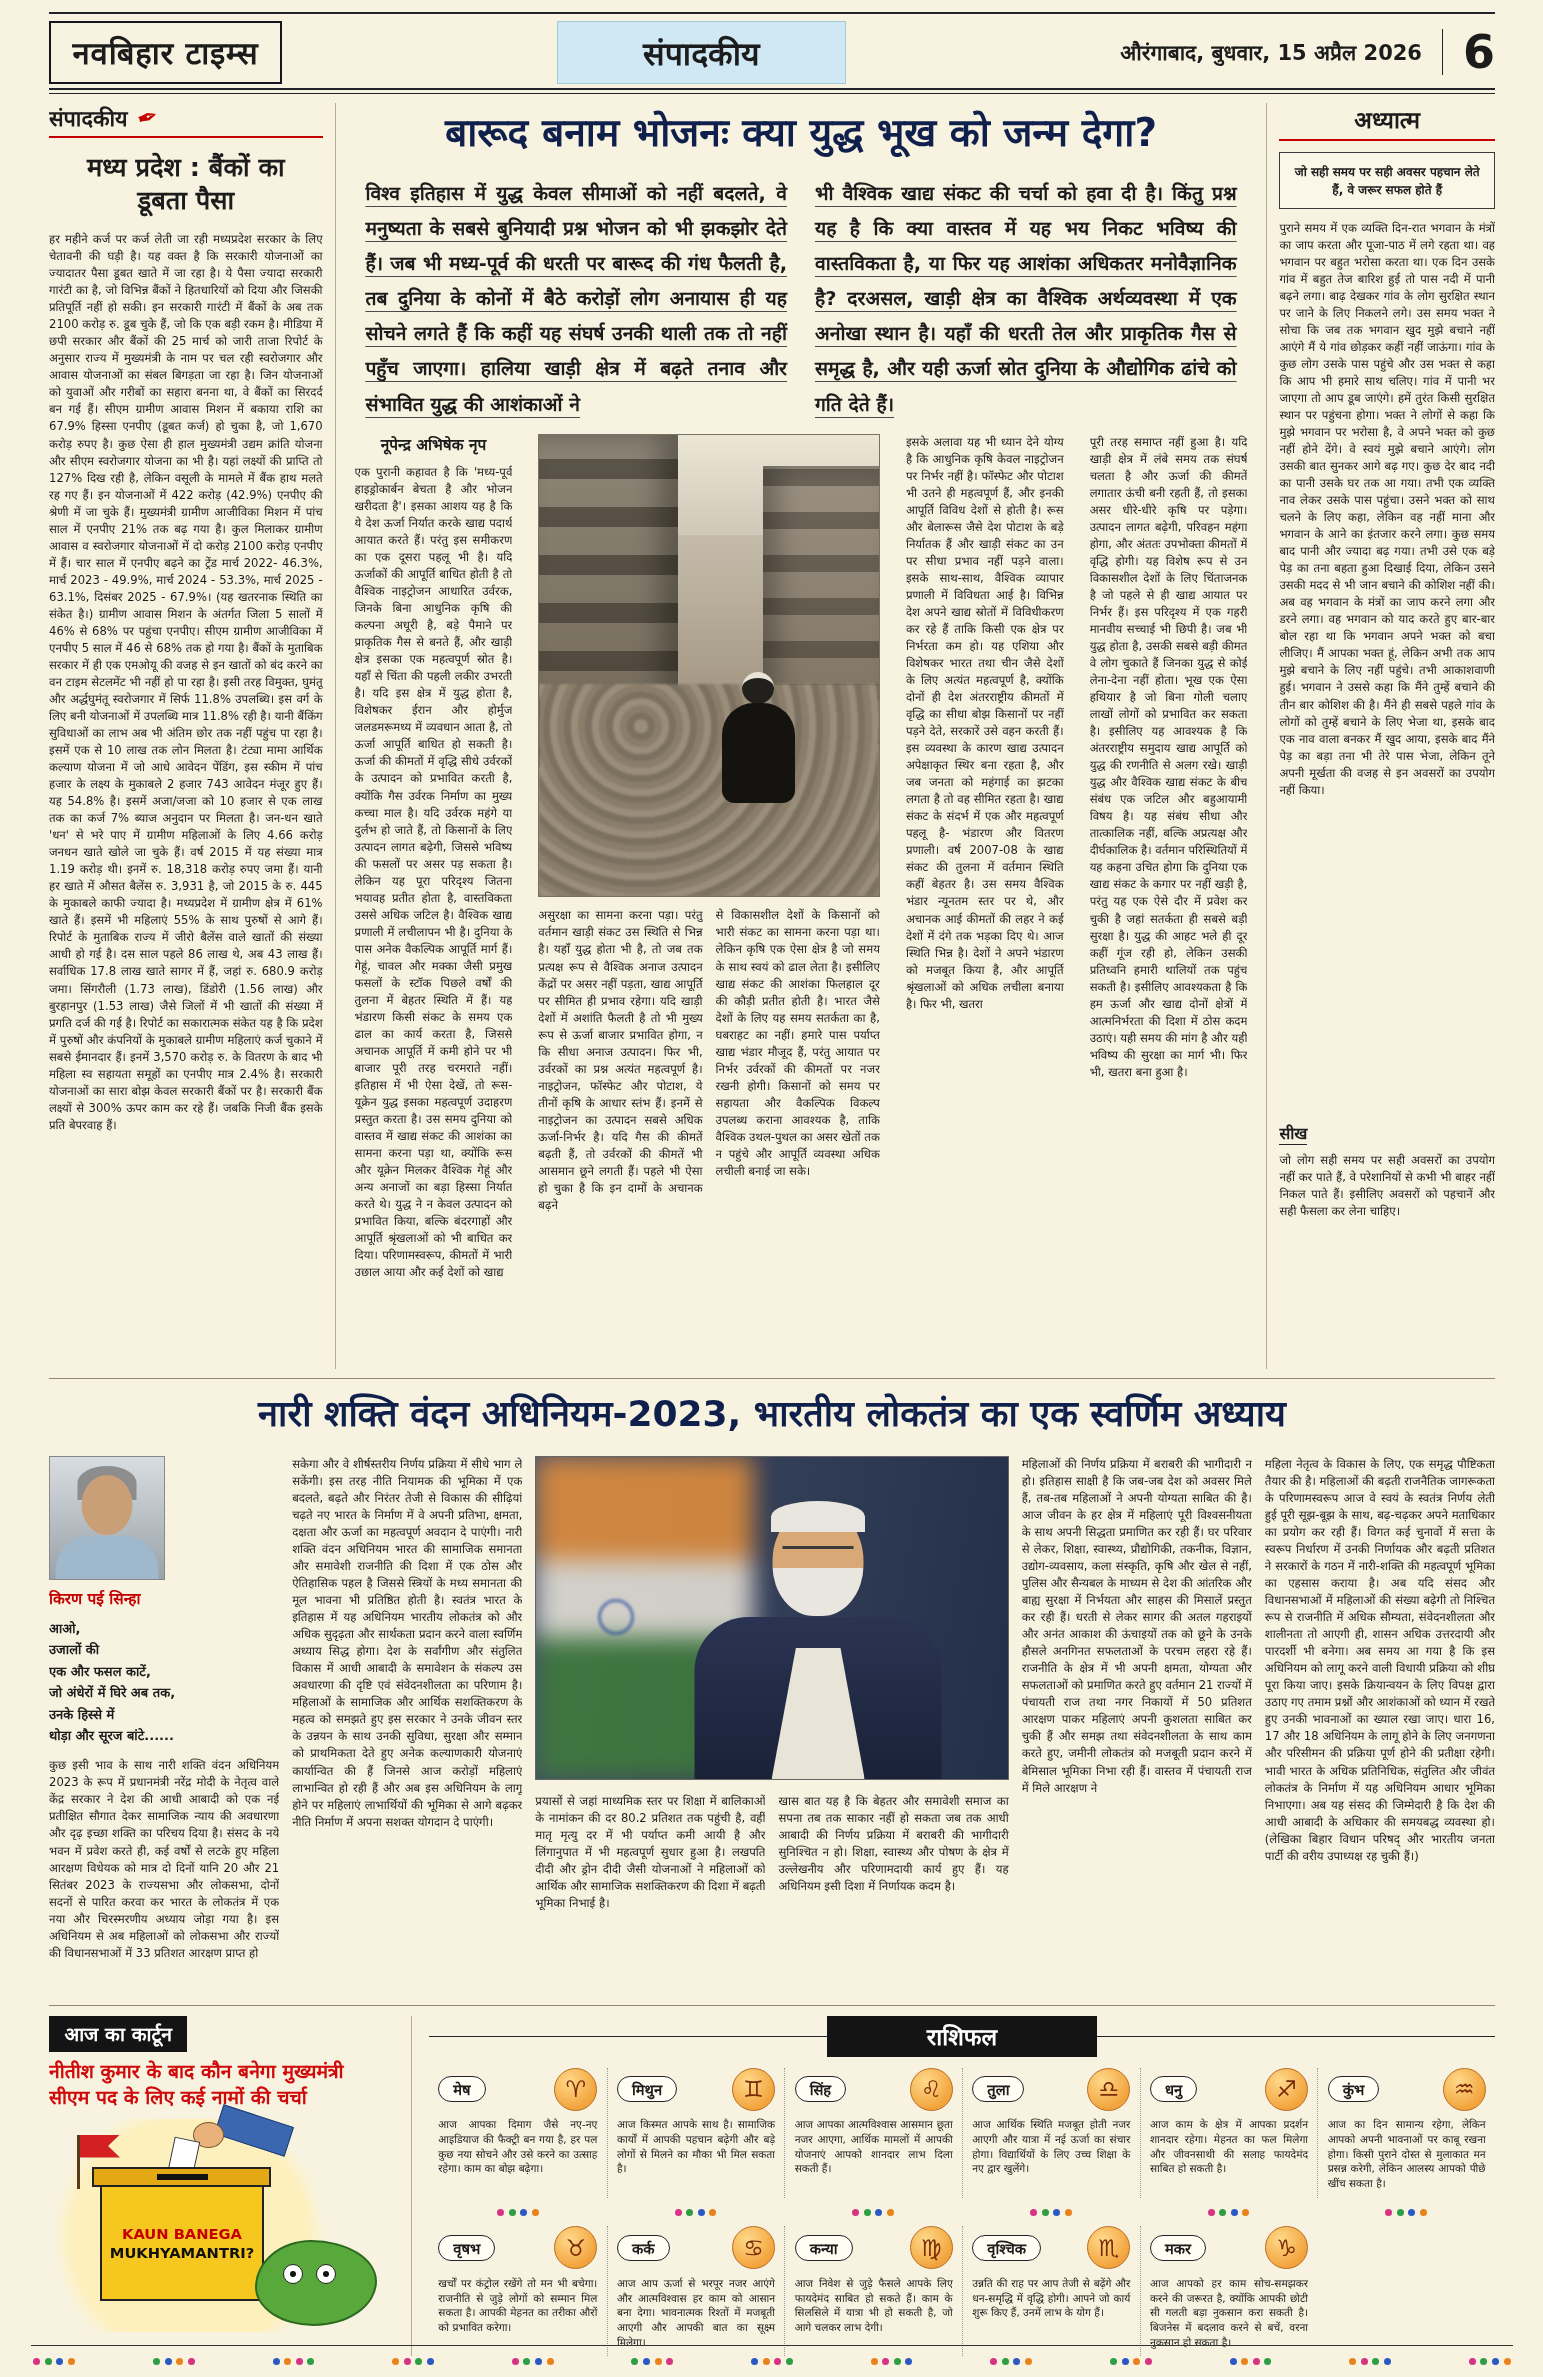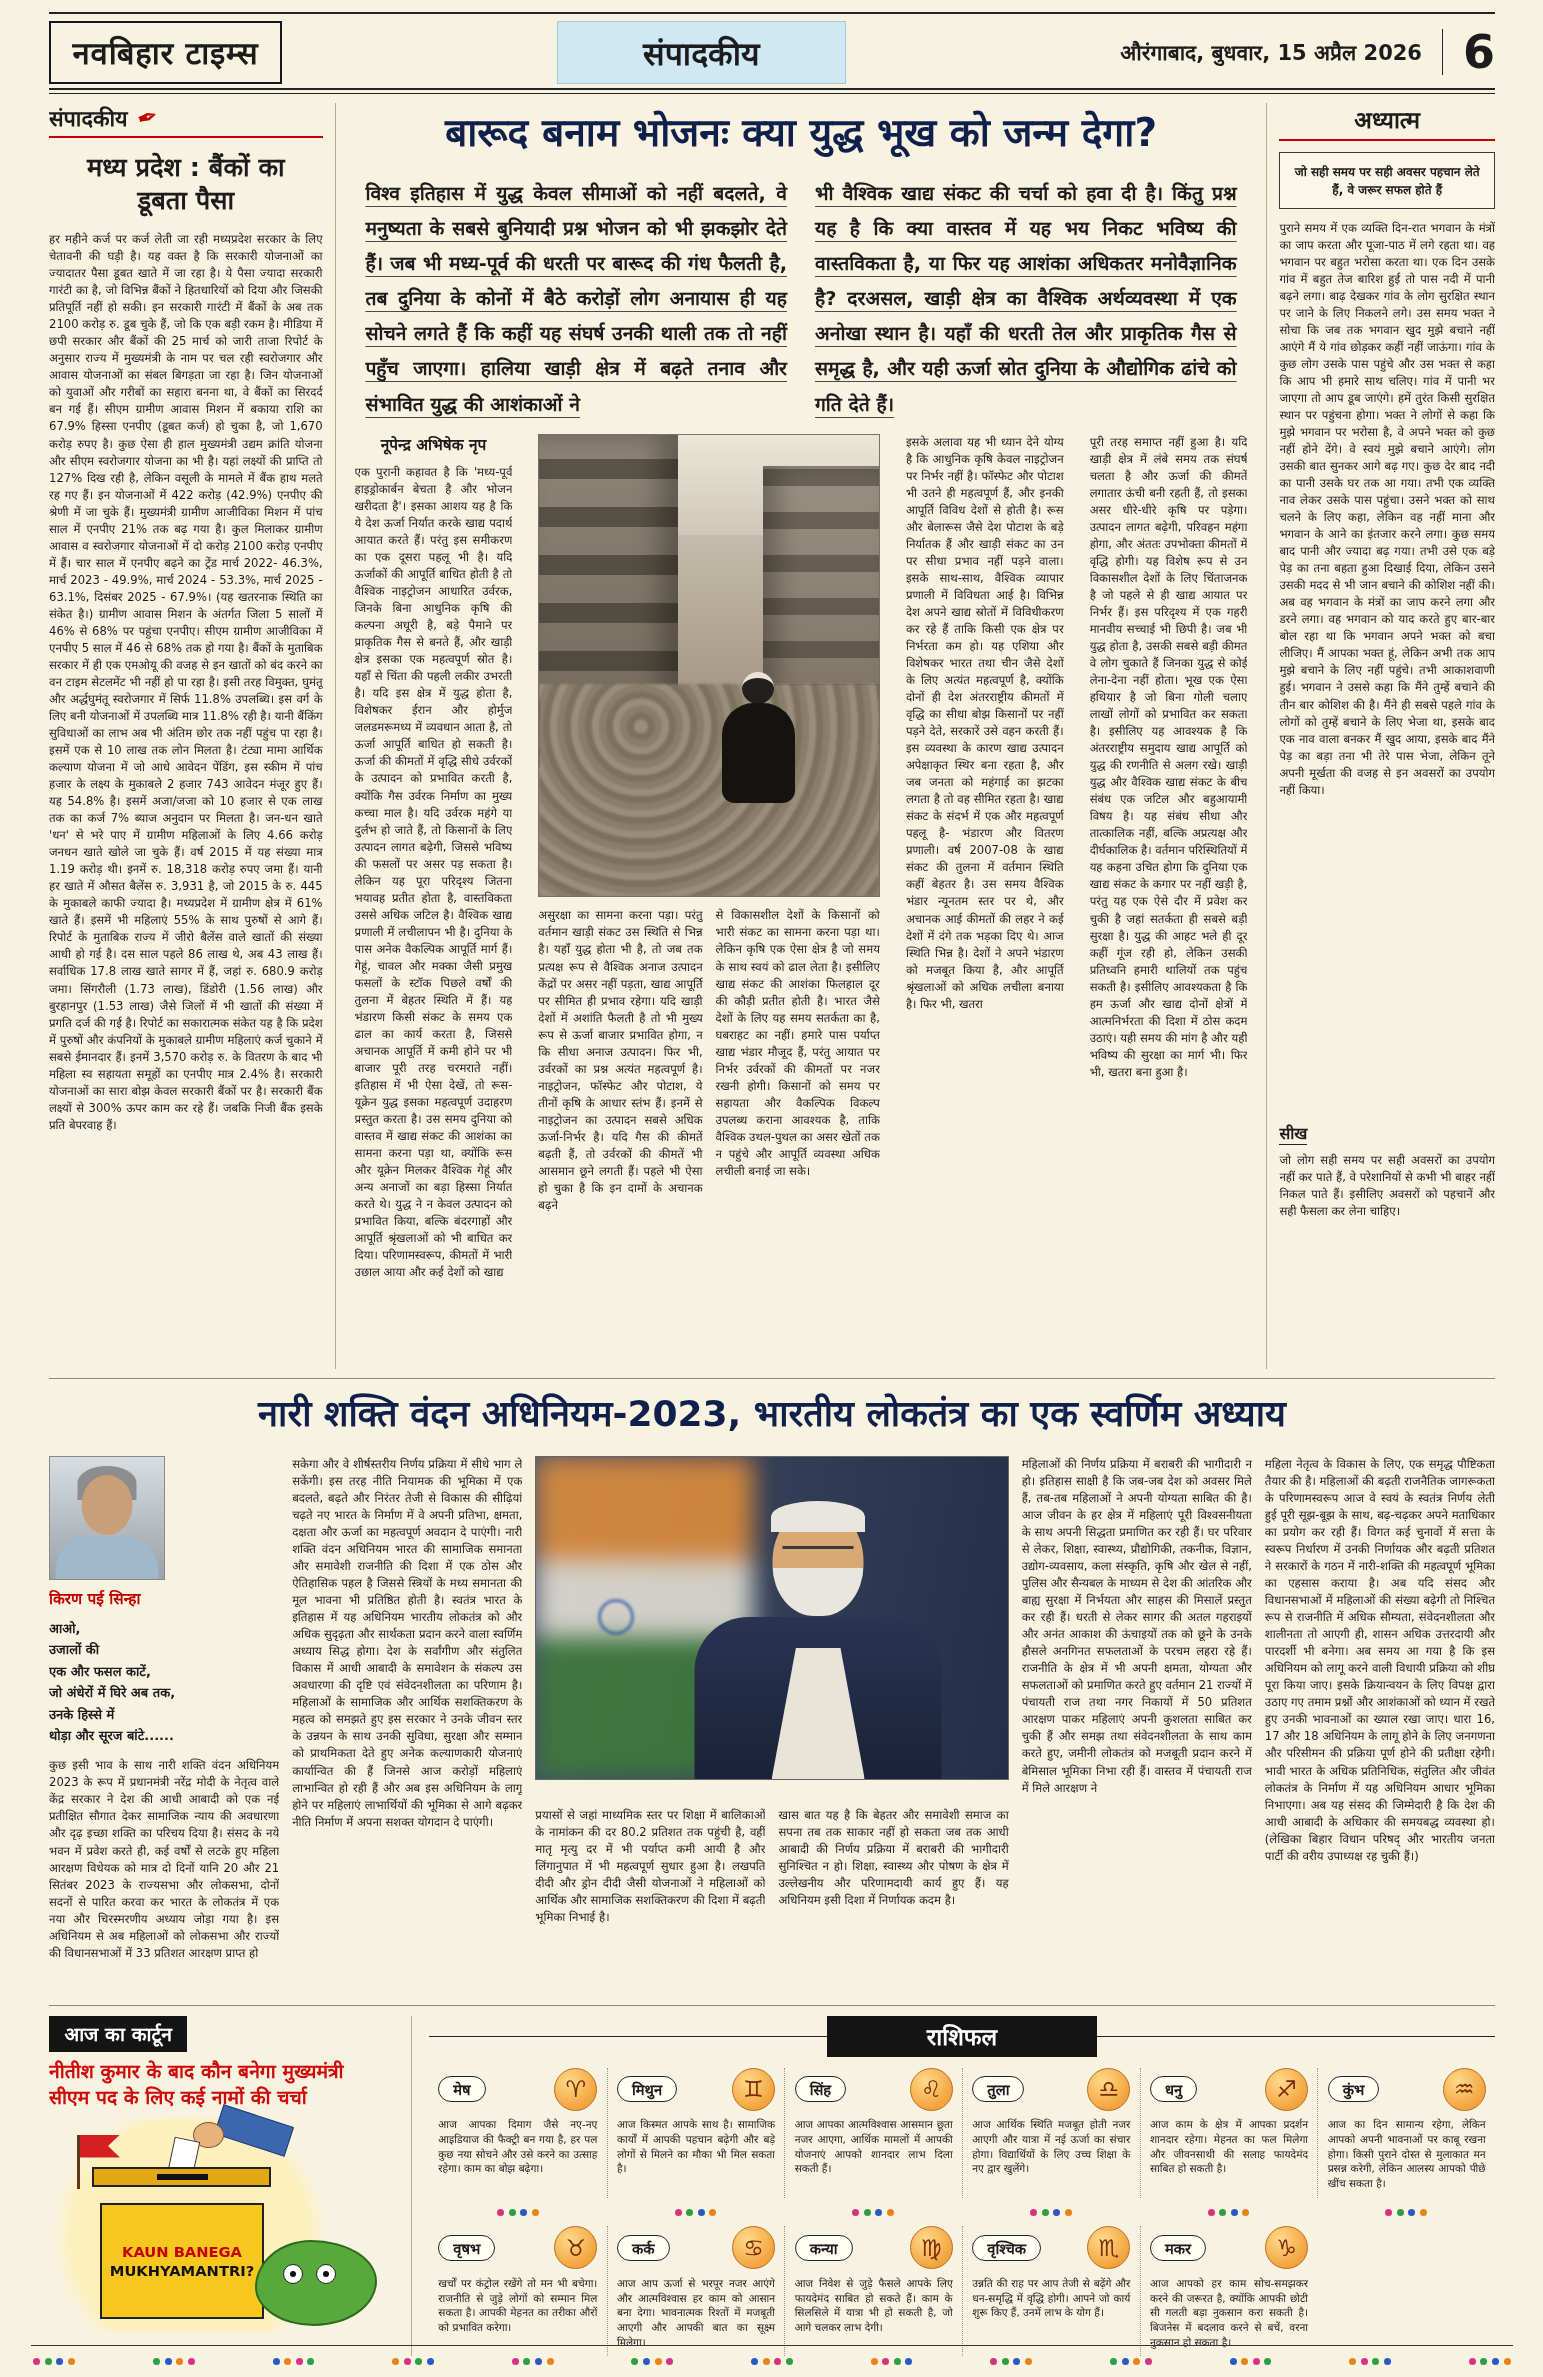--- a/index.html
+++ b/index.html
@@ -61,21 +61,21 @@
   .spirit-quote { border:1.5px solid #3a3a3a; padding:9.3px 7.7px; font-size:12px; font-weight:bold; line-height:1.5; text-align:center; margin-bottom:10.8px; background:#fbf7e8; }
   .spirit-body { height:895px; overflow:hidden; }
   .lesson-label { font-size:16px; font-weight:bold; border-bottom:1.5px solid #23232b; display:inline-block; margin:7.7px 0 6.2px; }
   .lesson-body { overflow:hidden; }
 
   .hrule { border-top:1.5px solid #8f8870; margin:9.3px 0; }
 
   
   .a2-headline { font-size:36px; font-weight:bold; color:#10204d; text-align:center; margin:3.1px 0 18.5px; }
   .a2-cols { display:grid; grid-template-columns:repeat(6,1fr); gap:13px; height:540px; overflow:hidden; }
-  .a2-photo-block { grid-column:3/5; display:flex; flex-direction:column; gap:27px; overflow:hidden; }
+  .a2-photo-block { grid-column:3/5; display:flex; flex-direction:column; gap:13px; overflow:hidden; }
   .a2-below { display:grid; grid-template-columns:1fr 1fr; gap:13px; flex:1; overflow:hidden; }
   .author-photo { width:116px; height:124px; border:0.8px solid #888; position:relative; overflow:hidden; background:linear-gradient(180deg,#d8dde1,#9aa2a8); }
   .ap-hair { position:absolute; left:50%; top:9.3px; transform:translateX(-50%); width:59px; height:34px; border-radius:50% 50% 0 0; background:#8d8d8d; }
   .ap-head { position:absolute; left:50%; top:18.5px; transform:translateX(-50%); width:51px; height:60px; border-radius:50%; background:#c99f78; }
   .ap-body { position:absolute; bottom:0; left:50%; transform:translateX(-50%); width:103px; height:43px; border-radius:34px 34px 0 0; background:#9fb8cc; }
   .author-name { color:#c40000; font-weight:bold; font-size:15.4px; margin:7.7px 0 9.3px; }
   .poem { font-weight:bold; font-size:13px; line-height:1.65; white-space:pre-line; margin-bottom:10.8px; }
 
   
   .modi-photo { position:relative; height:324px; border:0.8px solid #666; overflow:hidden;
@@ -89,21 +89,21 @@
   .mp-head { position:absolute; left:50%; transform:translateX(-50%); top:4.6px; width:91px; height:110px; border-radius:50% 50% 46% 46%; background:linear-gradient(180deg,#d9a877 0 56%,#e9e6df 56% 100%); }
   .mp-hair { position:absolute; left:50%; transform:translateX(-50%); top:0; width:94px; height:31px; border-radius:60% 60% 0 0; background:#e9e6df; }
   .mp-glasses { position:absolute; left:50%; transform:translateX(-50%); top:45px; width:71px; height:12.4px; border-top:3.9px solid #3a3a3a; }
 
   
   .bottom { display:grid; grid-template-columns:363px 1fr; gap:17px; height:340px; overflow:hidden; margin-top:1.5px; }
   .cartoon-col { border-right:0.8px solid #b5ae94; padding-right:28px; overflow:hidden; }
   .cartoon-label { background:#141414; color:#fff; font-weight:bold; font-size:19.3px; padding:4.6px 15.4px; display:inline-block; margin-bottom:7.7px; }
   .cartoon-caption { color:#cf0a0a; font-weight:bold; font-size:19.3px; line-height:1.35; margin-bottom:7.7px; }
   .cartoon-art { position:relative; height:213px; background:radial-gradient(circle at 42% 55%, #fdf0bd 0 52%, rgba(0,0,0,0) 60%); }
-  .bbox { position:absolute; left:51px; top:84px; width:164px; height:116px; background:#f6c81f; border:2.3px solid #222; display:flex; flex-direction:column; align-items:center; justify-content:center; gap:1.5px; }
+  .bbox { position:absolute; left:51px; top:66px; width:164px; height:116px; background:#f6c81f; border:2.3px solid #222; display:flex; flex-direction:column; align-items:center; justify-content:center; gap:1.5px; }
   .bbox-l1 { color:#c40000; font-weight:bold; font-size:14.7px; }
   .bbox-l2 { color:#111; font-weight:bold; font-size:14.7px; }
   .bbox-lid { position:absolute; left:43px; top:48px; width:179px; height:20px; background:#e3a813; border:2.3px solid #222; }
   .bbox-slot { position:absolute; left:108px; top:55px; width:51px; height:5.4px; background:#111; }
   .slip { position:absolute; left:122px; top:20px; width:26px; height:34px; background:#fff; border:1.5px solid #333; transform:rotate(12deg); }
   .hand { position:absolute; left:144px; top:3.1px; width:31px; height:26px; border-radius:50%; background:#e8b27a; border:1.5px solid #7a5a34; }
   .sleeve { position:absolute; left:168px; top:-4.6px; width:74px; height:31px; background:#3b66b0; border:1.5px solid #23406f; transform:rotate(18deg); }
   .blob { position:absolute; right:6.2px; bottom:6.2px; width:122px; height:86px; background:#58a83c; border:2.3px solid #2c6b1e; border-radius:46% 54% 52% 48%/55% 48% 52% 45%; }
   .blob .eye { position:absolute; top:21.6px; width:20px; height:20px; background:#fff; border:1.5px solid #222; border-radius:50%; }
   .blob .eye.l { left:26px; } .blob .eye.r { left:59px; }

